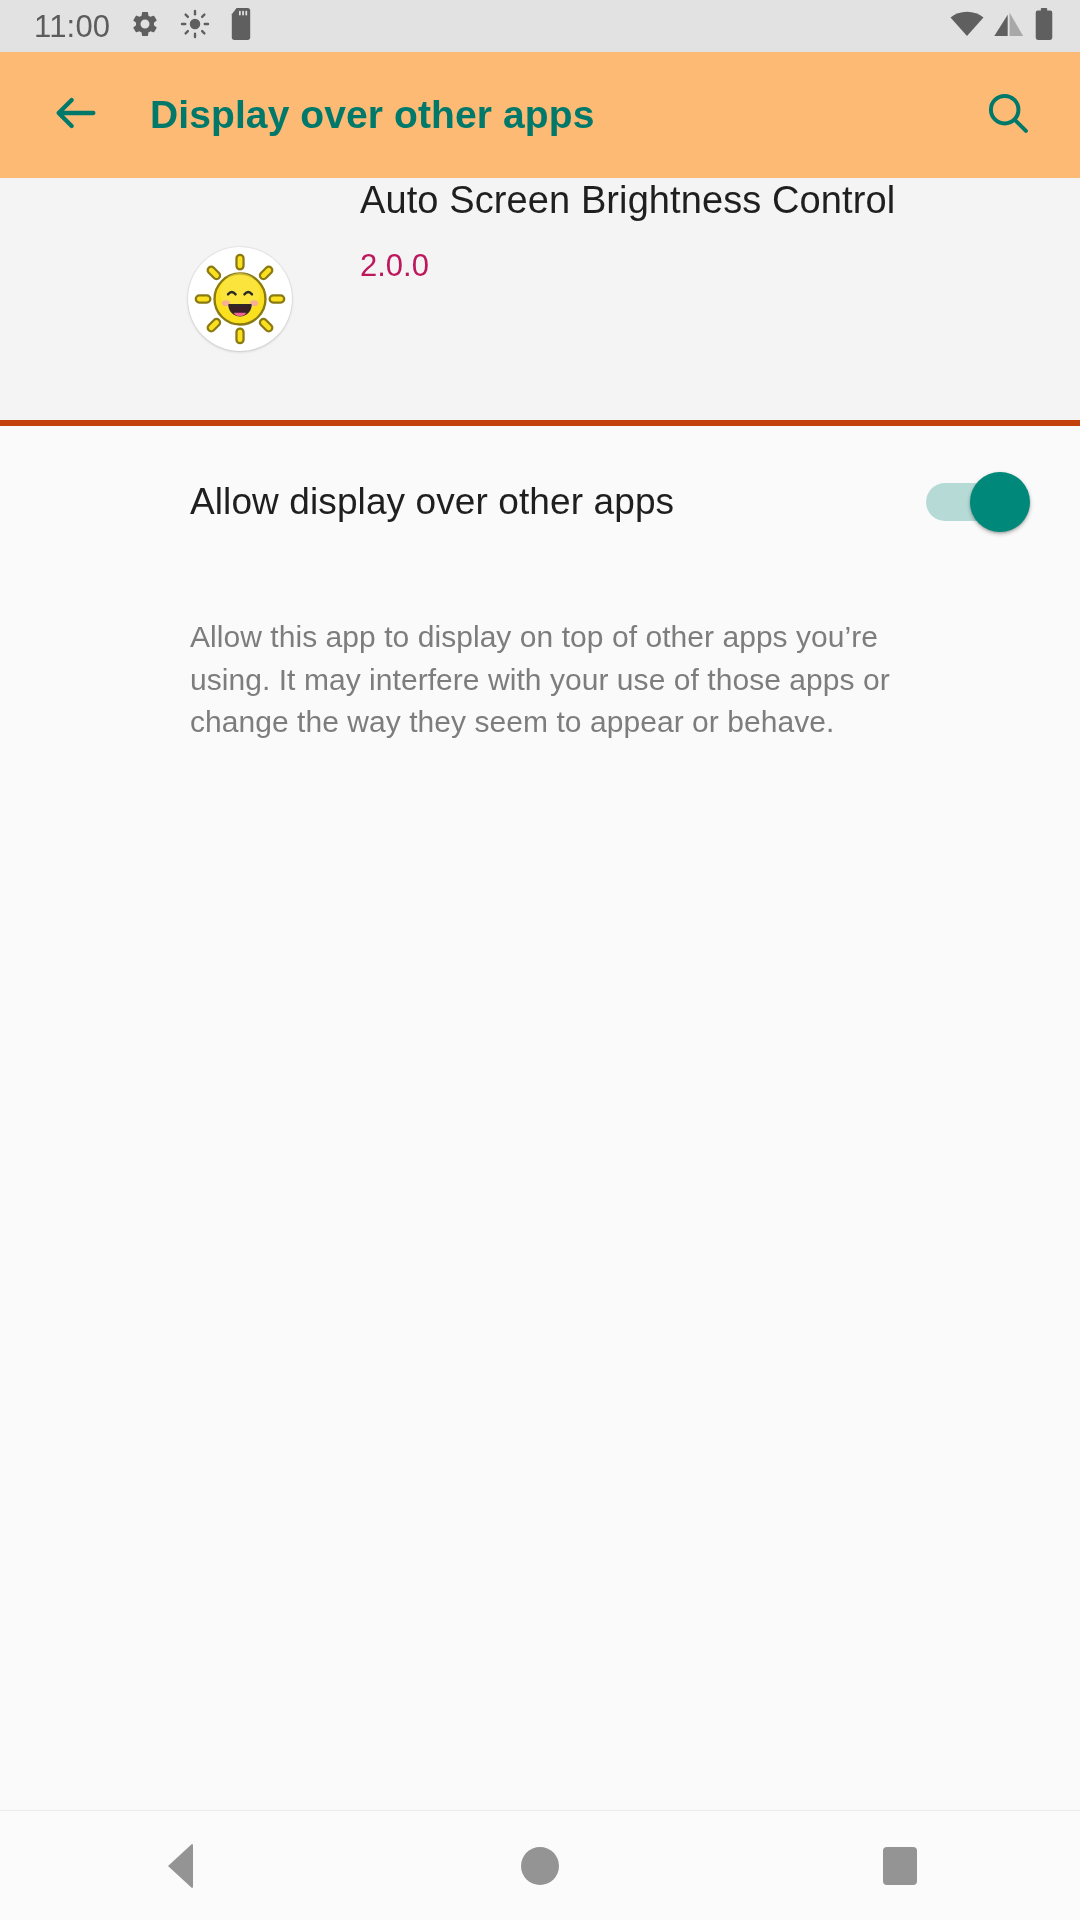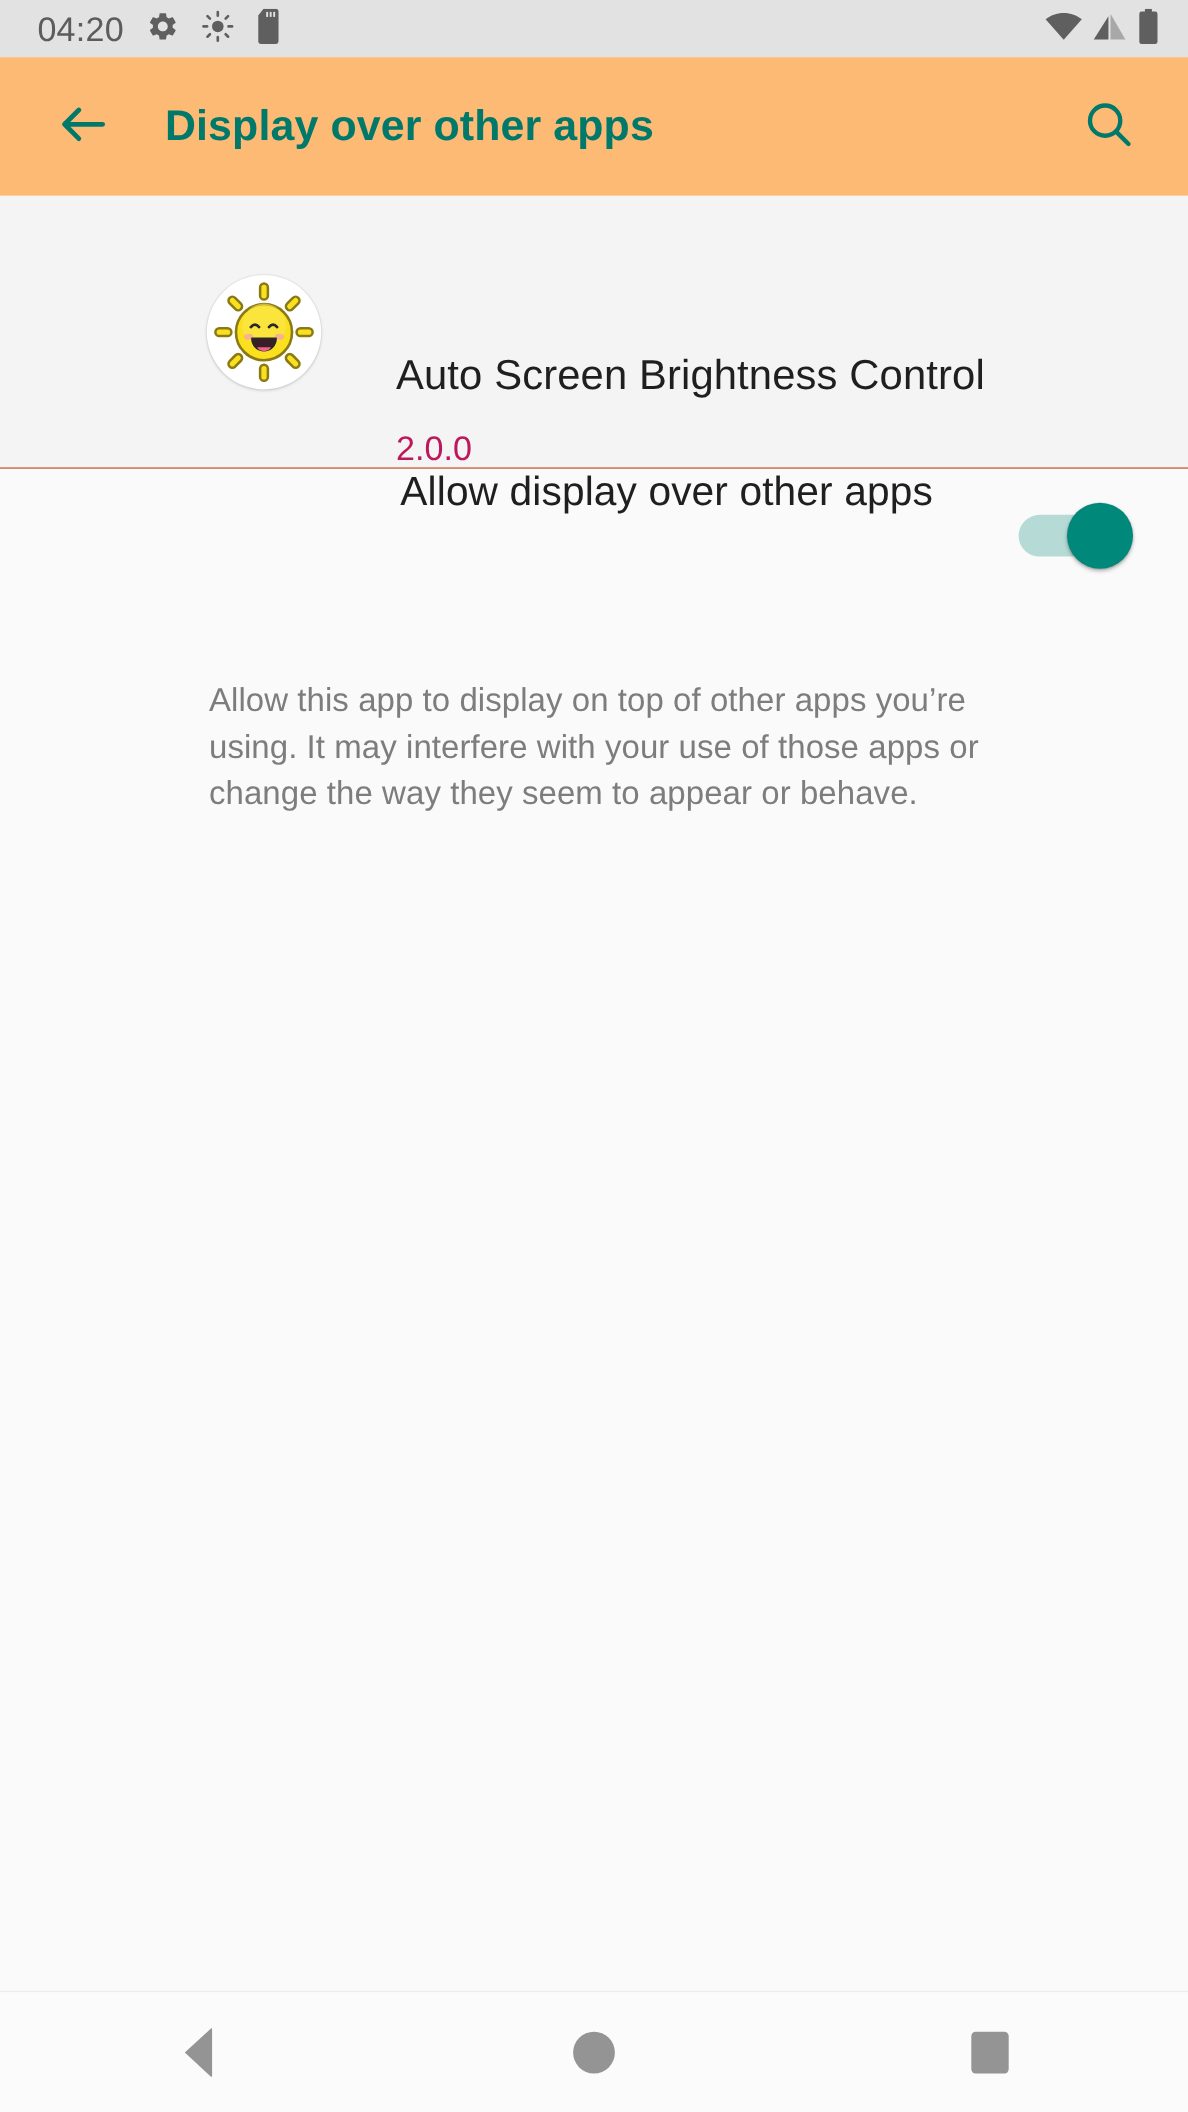--- a/index.html
+++ b/index.html
@@ -77,23 +77,23 @@
     align-items: center;
     justify-content: center;
     cursor: pointer;
   }
 
   
   .app-header {
     background: #f4f4f4;
     height: 248px;
     display: flex;
-    align-items: flex-end;
+    align-items: flex-start;
     padding: 0 40px 0 190px;
-    border-bottom: 1px solid #c2410c;
+    border-bottom: 6px solid #c2410c;
     position: relative;
   }
   .app-icon {
     position: absolute;
     left: 188px;
     top: 50%;
     transform: translateY(-50%);
     width: 104px;
     height: 104px;
     border-radius: 50%;
@@ -124,21 +124,20 @@
   }
 
   
   .toggle-row {
     height: 152px;
     display: flex;
     align-items: center;
     padding: 0 58px 0 190px;
     background: #fafafa;
     cursor: pointer;
-    flex-direction: column;
   }
   .toggle-label {
     font-size: 37px;
     color: #1f1f1f;
     letter-spacing: 0.1px;
   }
   .switch {
     margin-left: auto;
     position: relative;
     width: 96px;
@@ -228,21 +227,21 @@
     flex-direction: column;
   }
 </style>
 </head>
 <body>
 
 <div class="page">
 
   <div class="status-bar">
     <div class="status-left">
-      <span class="status-clock">04:20</span>
+      <span class="status-clock">11:00</span>
 
       <span class="sb-icon">
         <svg width="30" height="30" viewBox="0 0 24 24">
           <path fill="#5f5f5f" d="M19.14 12.94c.04-.3.06-.61.06-.94s-.02-.64-.07-.94l2.03-1.58c.18-.14.23-.41.12-.61l-1.92-3.32c-.12-.22-.37-.29-.59-.22l-2.39.96c-.5-.38-1.03-.7-1.62-.94l-.36-2.54c-.04-.24-.24-.41-.48-.41h-3.84c-.24 0-.43.17-.47.41l-.36 2.54c-.59.24-1.13.57-1.62.94l-2.39-.96c-.22-.08-.47 0-.59.22L2.74 8.87c-.12.21-.08.47.12.61l2.03 1.58c-.05.3-.09.63-.09.94s.02.64.07.94l-2.03 1.58c-.18.14-.23.41-.12.61l1.92 3.32c.12.22.37.29.59.22l2.39-.96c.5.38 1.03.7 1.62.94l.36 2.54c.05.24.24.41.48.41h3.84c.24 0 .44-.17.47-.41l.36-2.54c.59-.24 1.13-.56 1.62-.94l2.39.96c.22.08.47 0 .59-.22l1.92-3.32c.12-.22.07-.47-.12-.61l-2.01-1.58zM12 15.6c-1.98 0-3.6-1.62-3.6-3.6s1.62-3.6 3.6-3.6 3.6 1.62 3.6 3.6-1.62 3.6-3.6 3.6z"></path>
         </svg>
       </span>
 
       <span class="sb-icon">
         <svg width="30" height="30" viewBox="0 0 24 24">
           <circle cx="12" cy="12" r="4.2" fill="#5f5f5f"></circle>

